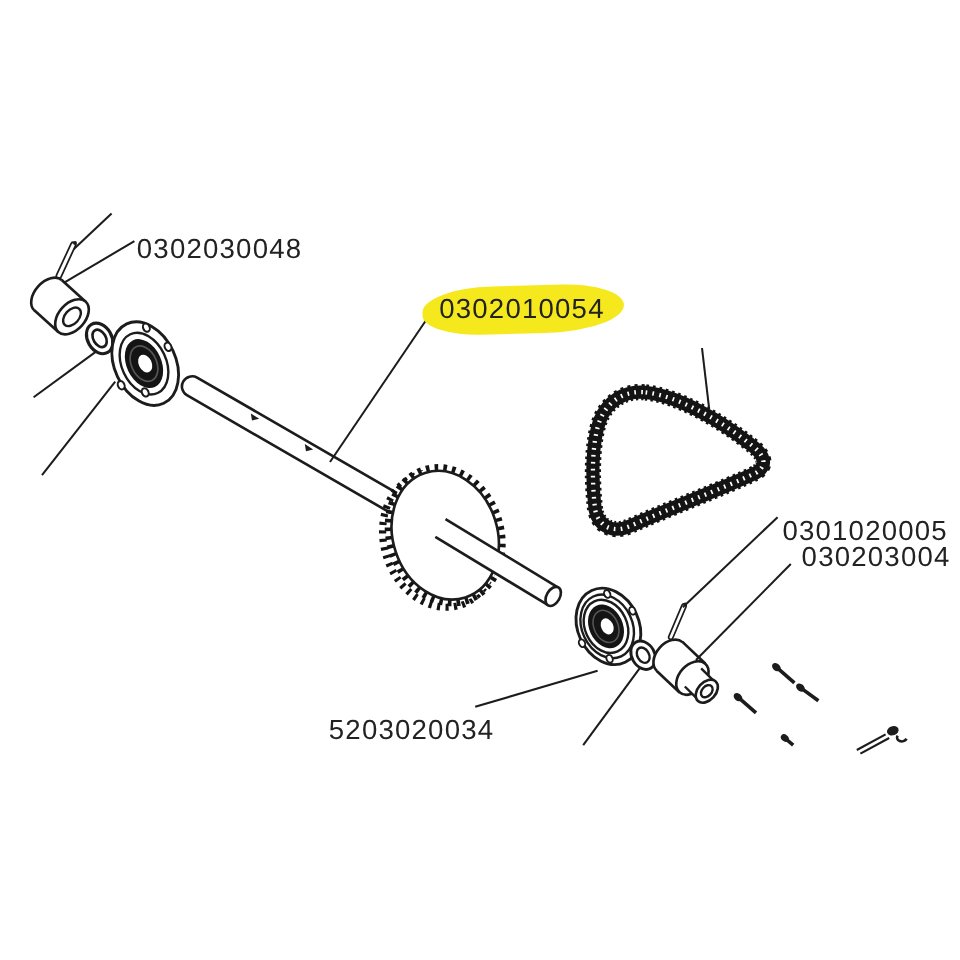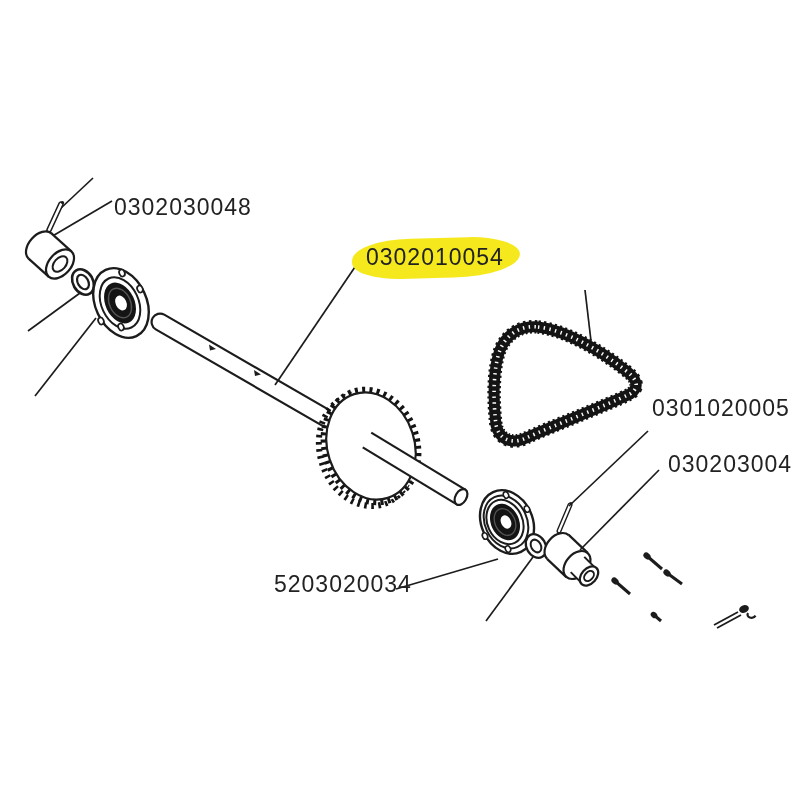--- a/index.html
+++ b/index.html
@@ -185,18 +185,18 @@
   </svg>
 
   <span class="part-label" style="left:114px;top:195px;">0302030048</span>
 
   <span class="hl-wrap" style="left:366px;top:245px;">
     <span class="hl-blob" style="background: rgb(245, 233, 30);"></span>
     <span class="part-label hl-text" style="position:relative;left:0;top:0;text-align:center;">0302010054</span>
   </span>
 
 
-  <span class="part-label" style="left:652px;top:396px;">0301020005</span>
+  <span class="part-label" style="left:652px;top:430px;">0301020005</span>
 
   <span class="part-label" style="left:668px;top:452px;">030203004</span>
 
-  <span class="part-label" style="left:274px;top:572px;text-align:center;">5203020034</span>
+  <span class="part-label" style="left:274px;top:596px;text-align:center;">5203020034</span>
 </div>
 
 </body></html>

